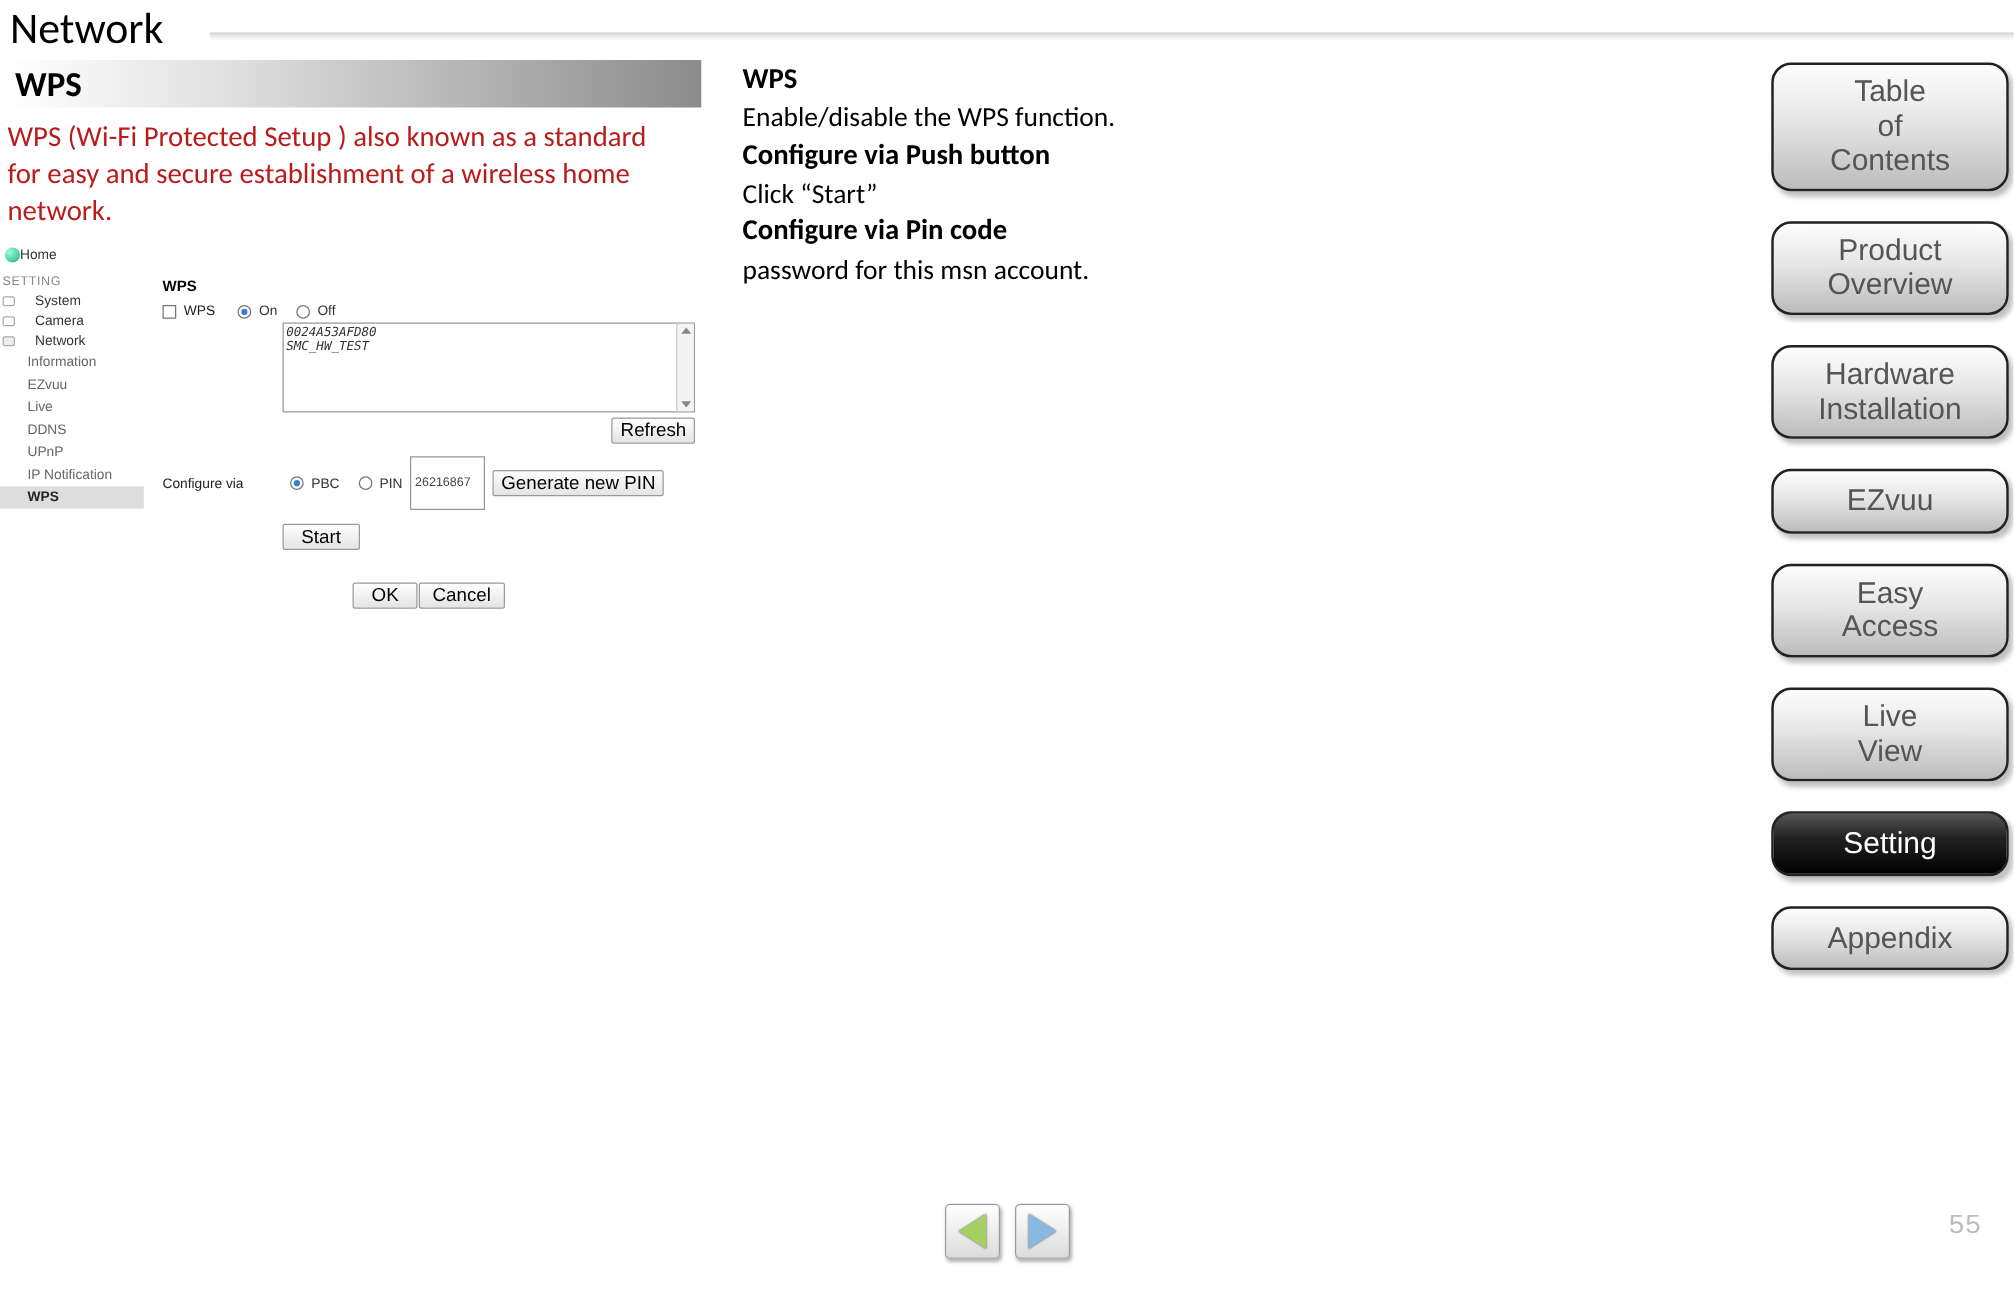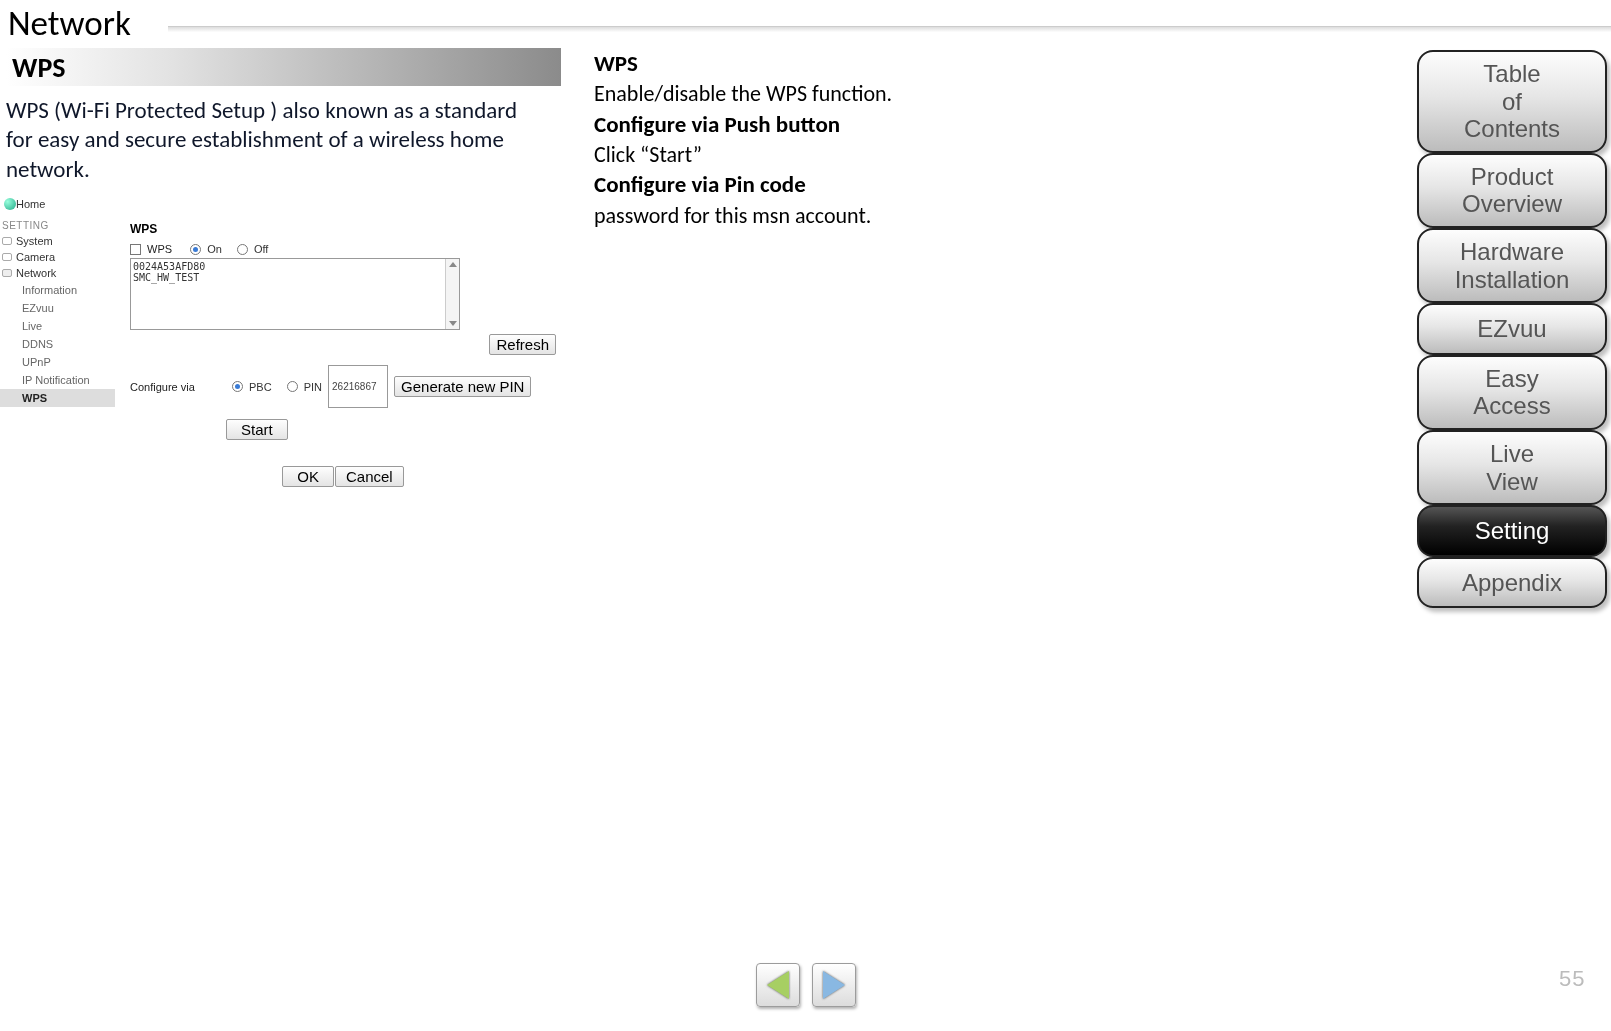--- a/index.html
+++ b/index.html
@@ -40,21 +40,21 @@
     font-size: 28px;
     font-weight: bold;
     padding: 2px 6px;
     color: #000;
   }
   .wps-desc {
     margin: 10px 0 0 6px;
     width: 540px;
     font-size: 23px;
     line-height: 1.28;
-    color: #0f172a;
+    color: #b91c1c;
   }
   .right-col {
     position: absolute;
     top: 0;
     left: 594px;
     width: 530px;
     font-size: 22px;
     color: #000;
     line-height: 1.35;
   }
@@ -89,21 +89,21 @@
     padding: 8px 2px 2px 2px;
     letter-spacing: 0.5px;
   }
   .ui-sidebar {
     float: left;
     width: 115px;
   }
   .side-item {
     display: flex;
     align-items: center;
-    gap: 4px;
+    gap: 16px;
     padding: 2px 2px 2px 2px;
     font-size: 11px;
     cursor: pointer;
   }
   .bullet-icon {
     display: inline-block;
     width: 10px; height: 10px;
     position: relative;
   }
   .bullet-icon::before {
@@ -168,22 +168,24 @@
     background:#3a7bd5;
     border-radius:50%;
   }
   .listbox {
     width: 330px;
     height: 72px;
     border:1px solid #999;
     background:#fff;
     padding:2px;
     font-size:10px;
+    margin-left:96px;
     position:relative;
     font-family: monospace;
+    font-style: italic;
   }
   .listbox-scroll {
     position:absolute;
     right:0; top:0; bottom:0;
     width:14px;
     background:#f4f4f4;
     border-left:1px solid #ccc;
   }
   .listbox-scroll::before, .listbox-scroll::after{
     content:'';
@@ -218,20 +220,21 @@
   .btn-row-center{ display:flex; justify-content:center; gap:1px; width:426px; padding-top:26px;}
 
   
   .nav-buttons {
     position: absolute;
     top: 50px;
     right: 4px;
     width: 190px;
     display: flex;
     flex-direction: column;
+    gap: 24px;
   }
   .nav-btn {
     border: 2px solid #222;
     border-radius: 16px;
     background: linear-gradient(to bottom, #fdfdfd 0%, #e6e6e6 45%, #bcbcbc 100%);
     text-align: center;
     font-size: 24px;
     color: #555;
     padding: 10px 8px;
     line-height: 1.15;

